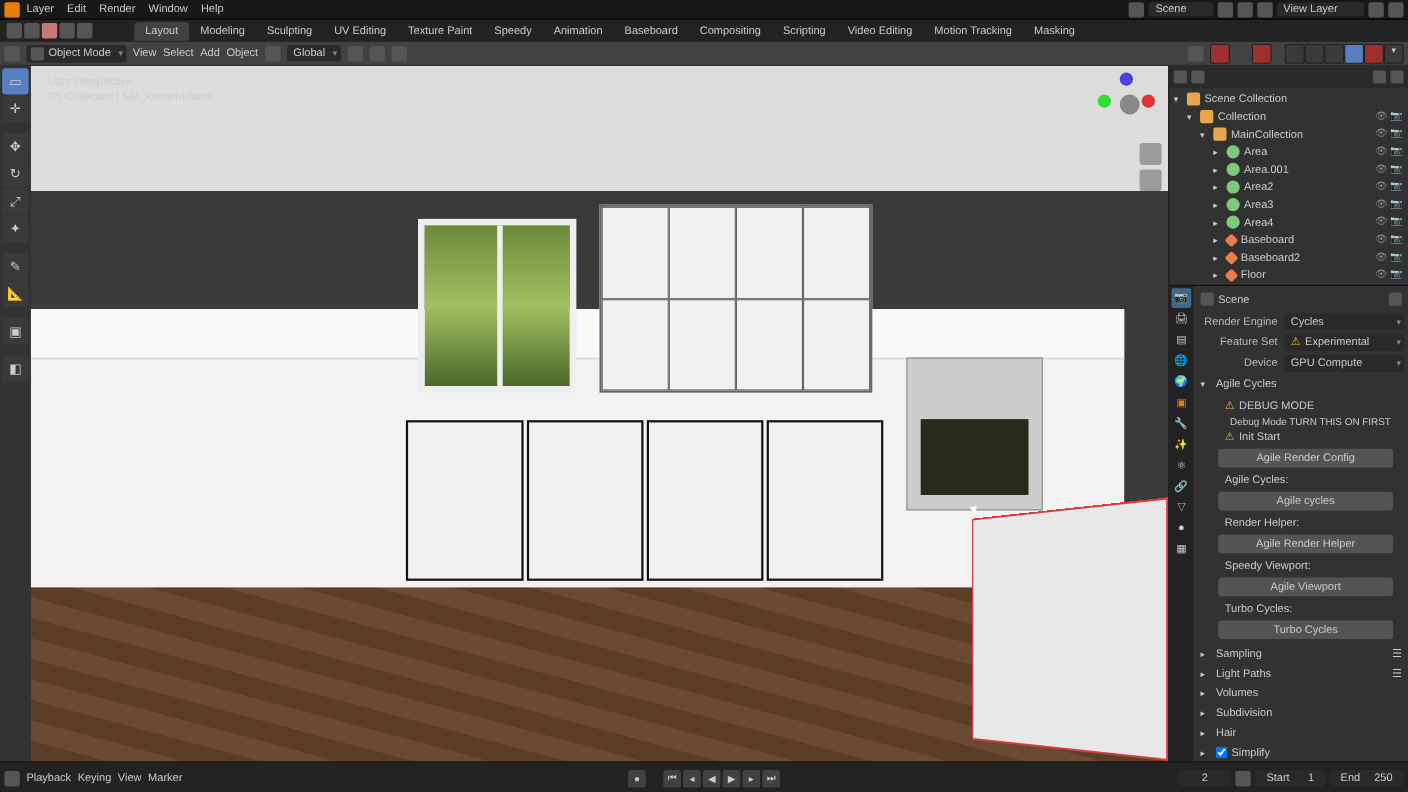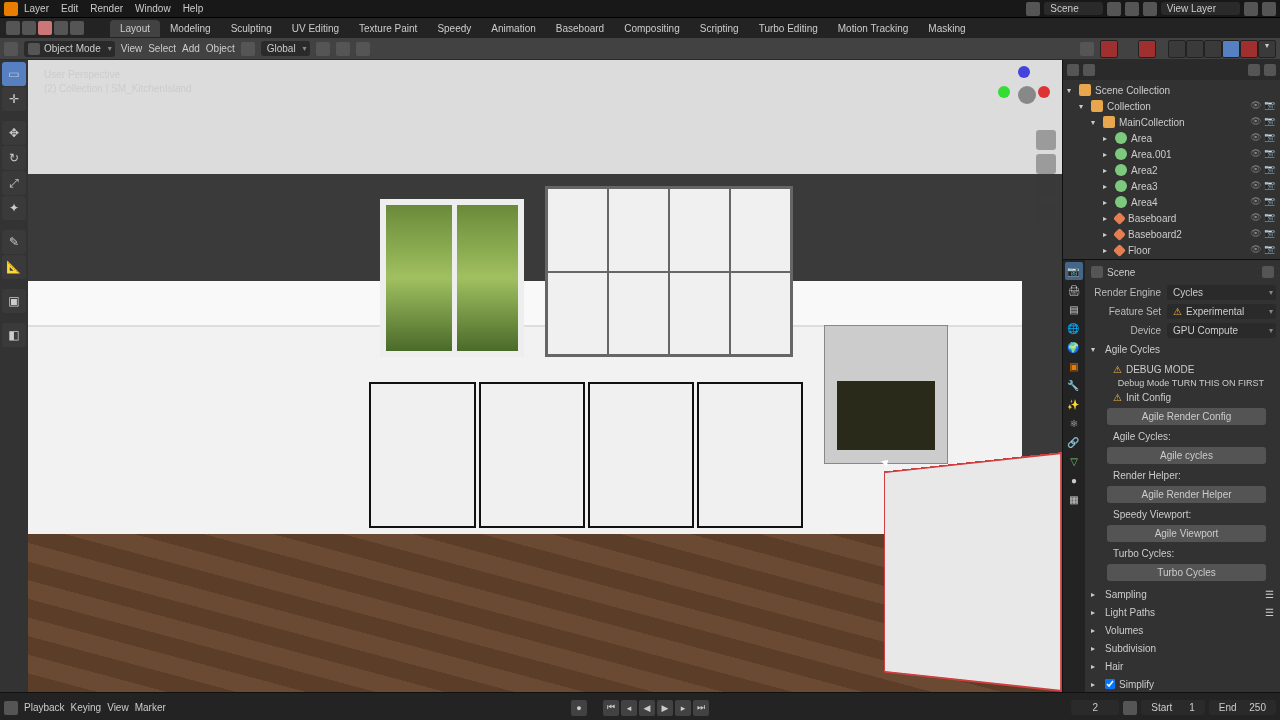--- a/index.html
+++ b/index.html
@@ -4,21 +4,21 @@
 <style>
 *{margin:0;padding:0;box-sizing:border-box;font-family:sans-serif;font-size:10px;color:#ccc;user-select:none}
 body{background:#232323;width:1280px;height:720px;overflow:hidden;position:relative}
 .topbar{height:18px;background:#181818;display:flex;align-items:center;padding:0 4px;border-bottom:1px solid #000}
 .topbar .menu-item{padding:0 6px;cursor:pointer}
 .topbar .right{margin-left:auto;display:flex;align-items:center;gap:4px}
 .topbar .scene-box{background:#2a2a2a;padding:1px 24px 1px 6px;border-radius:3px;display:flex;align-items:center;gap:4px}
 .tabs-row{height:20px;background:#232323;display:flex;align-items:center}
 .tabs-row .left-icons{display:flex;align-items:center;gap:2px;padding:0 6px}
 .tabs-row .ico{width:14px;height:14px;background:#555;border-radius:2px}
-.tabs-row .workspace-tabs{display:flex;margin-left:20px}
+.tabs-row .workspace-tabs{display:flex;margin-left:32px}
 .tabs-row .ws-tab{padding:3px 10px;cursor:pointer;border-top-left-radius:4px;border-top-right-radius:4px}
 .tabs-row .ws-tab.active{background:#424242}
 .header-row{height:22px;background:#424242;display:flex;align-items:center;padding:0 4px;gap:6px;border-bottom:1px solid #2a2a2a}
 .dropdown{background:#2a2a2a;padding:2px 14px 2px 6px;border-radius:3px;display:flex;align-items:center;gap:4px;position:relative}
 .dropdown::after{content:"▾";position:absolute;right:3px;font-size:8px;color:#888}
 .header-row .mid{margin-left:auto;display:flex;gap:6px;align-items:center}
 .header-row .shading-icons{display:flex;gap:0;margin-left:6px}
 .shade-btn{width:18px;height:18px;background:#3a3a3a;border:1px solid #222;border-radius:2px}
 .shade-btn.active{background:#5680c2}
 .shade-btn.red{background:#a03030}
@@ -124,21 +124,21 @@
       <span class="ws-tab active">Layout</span>
       <span class="ws-tab">Modeling</span>
       <span class="ws-tab">Sculpting</span>
       <span class="ws-tab">UV Editing</span>
       <span class="ws-tab">Texture Paint</span>
       <span class="ws-tab">Speedy</span>
       <span class="ws-tab">Animation</span>
       <span class="ws-tab">Baseboard</span>
       <span class="ws-tab">Compositing</span>
       <span class="ws-tab">Scripting</span>
-      <span class="ws-tab">Turbo Editing</span>
+      <span class="ws-tab">Video Editing</span>
       <span class="ws-tab">Motion Tracking</span>
       <span class="ws-tab">Masking</span>
     </div>
 </div>
 
 <div class="header-row">
   <span class="ico-sq"></span>
   <div class="dropdown" style="padding-left:4px">
       <span class="ico-sq" style="width:12px;height:12px"></span>
       <span>Object Mode</span>
@@ -396,21 +396,21 @@
             <span>Agile Cycles</span>
           </div>
         <div class="panel-body">
           <div class="panel-header sub">
               <span class="warn-ico">⚠</span> 
               <span>DEBUG MODE</span>
             </div>
           <div style="text-align:right;padding-right:8px;font-size:9px">Debug Mode TURN THIS ON FIRST</div>
           <div class="panel-header sub">
               <span class="warn-ico">⚠</span> 
-              <span>Init Config</span>
+              <span>Init Start</span>
             </div>
           <div class="btn-wide">Agile Render Config</div>
           <div class="panel-header sub">
               <span>Agile Cycles:</span>
             </div>
           <div class="btn-wide">Agile cycles</div>
           <div class="panel-header sub">
               <span>Render Helper:</span>
             </div>
           <div class="btn-wide">Agile Render Helper</div>

